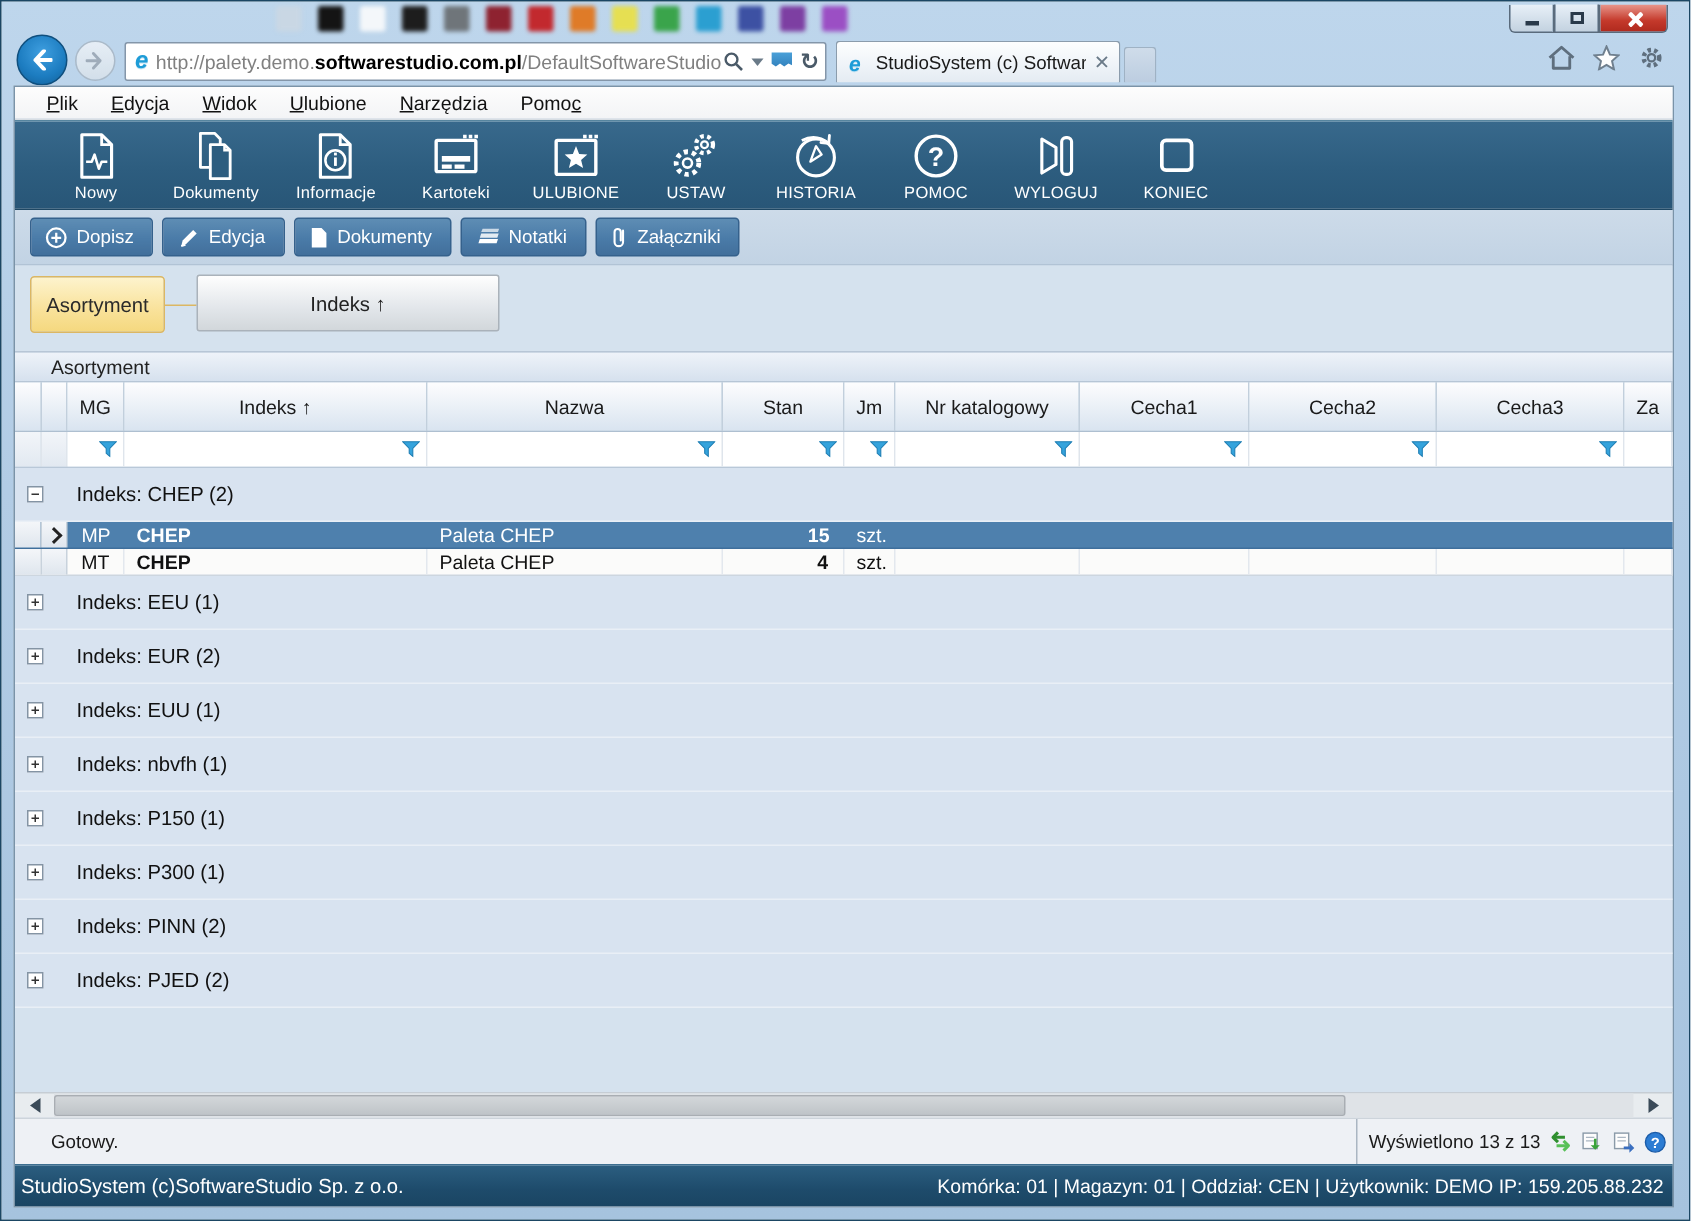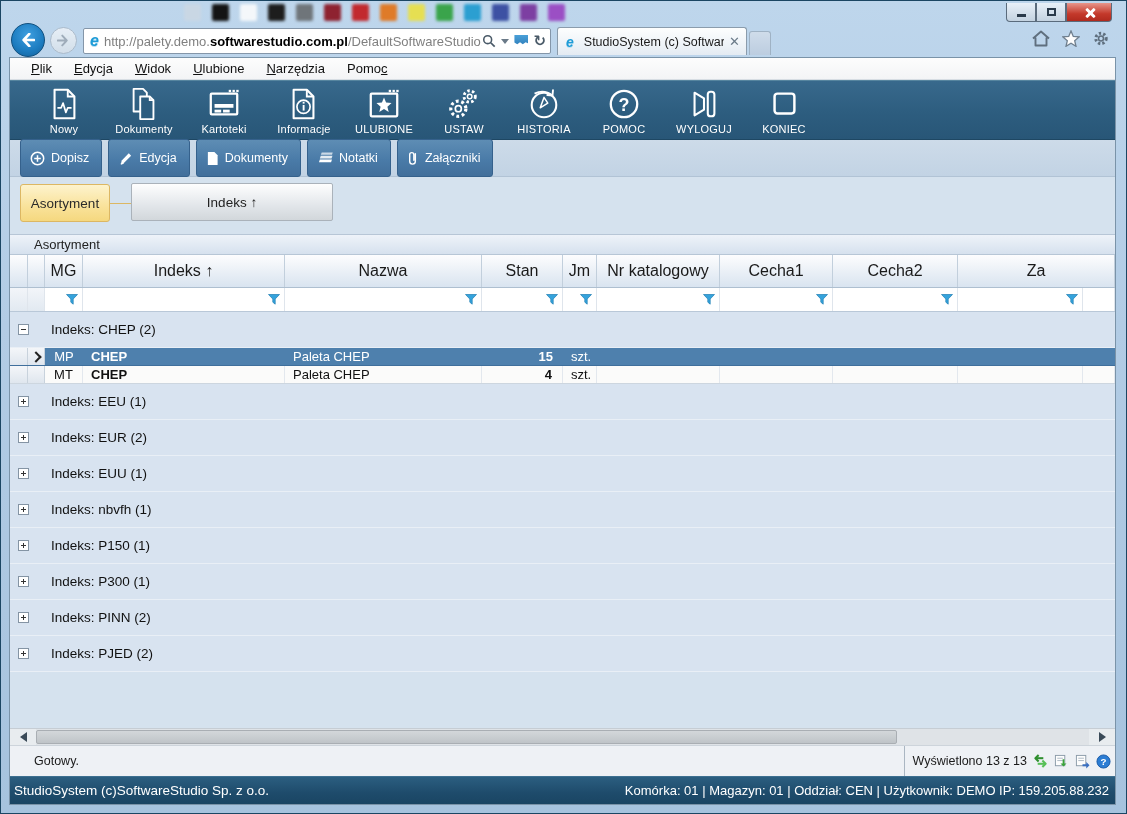--- a/index.html
+++ b/index.html
@@ -70,21 +70,21 @@
   
   .maintoolbar { height:60px; background:linear-gradient(180deg,#38698c,#2d5d7f 55%,#285677);
     border-top:1px solid #56859f; border-bottom:1px solid #1e4763; display:flex; align-items:flex-start; padding:4px 0 0 14px; gap:0; }
   .tool-item { width:80px; height:53px; display:flex; flex-direction:column; align-items:center; justify-content:space-between; padding:2px 0 3px; }
   .tool-item svg { display:block; }
   .tool-label { color:#fff; font-size:11px; letter-spacing:.2px; white-space:nowrap; }
 
   
   .actionbar { height:37px; background:linear-gradient(180deg,#cddbe9,#c2d3e4); display:flex; align-items:center;
     padding-left:10px; gap:6px; border-bottom:1px solid #b1c3d5; }
-  .action-btn { height:38px; background:linear-gradient(180deg,#5e8db4,#4a7ba8 55%,#426f9b);
+  .action-btn { height:26px; background:linear-gradient(180deg,#5e8db4,#4a7ba8 55%,#426f9b);
     border:1px solid #35618c; border-radius:3px; color:#fff; font-size:12.5px; display:flex; align-items:center;
     gap:6px; padding:0 12px 0 9px; }
 
   
   .groupstrip { height:57px; position:relative; background:#d5e2ee; }
   .chip-group { position:absolute; left:10px; top:7px; width:90px; height:38px;
     background:linear-gradient(180deg,#fdf3cd,#f9e29a 60%,#f5d87f); border:1px solid #dcb763; border-radius:3px;
     display:flex; align-items:center; justify-content:center; font-size:13.5px; color:#2a2a2a; }
   .chip-connector { position:absolute; left:100px; top:26px; width:21px; height:1px; background:#dcb763; }
   .chip-sort { position:absolute; left:121px; top:6px; width:202px; height:38px;
@@ -93,21 +93,21 @@
 
   
   .grid-titlebar { height:21px; background:linear-gradient(180deg,#eef3f9,#d6e1ee); border:1px solid #b7c6d6;
     border-left:none; border-right:none; display:flex; align-items:center; padding-left:24px; font-size:13px; color:#222; }
   .gridrow { display:flex; }
   .c0{width:18px;} .c1{width:17px;} .c2{width:38px;} .c3{width:202px;} .c4{width:197px;text-align:center;}
   .c5{width:81px;} .c6{width:34px;} .c7{width:123px;} .c8{width:113px;} .c9{width:125px;}
   .c10{width:125px;} .c11{flex:1;}
   .headerrow { height:33px; border-bottom:1px solid #aebfd0; }
   .hcell { background:linear-gradient(180deg,#fdfdfe,#e9eff6 55%,#d9e4f0); border-right:1px solid #c2cfdc;
-    display:flex; align-items:center; justify-content:center; font-size:16px; color:#1a1a1a; }
+    display:flex; align-items:center; justify-content:center; font-size:13px; color:#1a1a1a; }
   .filterrow { height:24px; border-bottom:1px solid #b9c8d8; }
   .fcell { background:#fff; border-right:1px solid #dfe5ec; display:flex; align-items:center; justify-content:flex-end; padding-right:4px; }
   .fcell.blank { background:linear-gradient(180deg,#f2f5f9,#e2e9f1); }
   .funnel { width:12px; height:11px; }
 
   .grouprow { height:36px; background:#d8e3f0; border-bottom:1px solid #e9eff6; display:flex; align-items:center;
     padding-left:8px; gap:22px; font-size:13.5px; color:#111; }
   .expander { width:11px; height:11px; background:#fff; border:1px solid #8494a4; position:relative; flex:none; }
   .expander::before { content:""; position:absolute; left:2px; top:4px; width:5px; height:1px; background:#333; }
   .expander.plus::after { content:""; position:absolute; left:4px; top:2px; width:1px; height:5px; background:#333; }
@@ -251,40 +251,40 @@
       </div>
       <div class="tool-item">
         <svg width="34" height="34" viewBox="0 0 36 36">
             <path d="M7 2 H17 L21 6 V26 H7 Z" stroke="#fff" stroke-width="2" fill="none" stroke-linejoin="round"></path>
             <path d="M14 10 H24 L28 14 V34 H14 Z" stroke="#fff" stroke-width="2" fill="#2d5d7f" stroke-linejoin="round"></path>
             <path d="M24 10 V14 H28" stroke="#fff" stroke-width="1.8" fill="none"></path>
           </svg>
         <span class="tool-label">Dokumenty</span>
       </div>
       <div class="tool-item">
+        <svg width="30" height="34" viewBox="0 0 30 36">
+            <path d="M4 3 H18 L25 10 V33 H4 Z" stroke="#fff" stroke-width="2.2" fill="none" stroke-linejoin="round"></path>
+            <path d="M18 3 V10 H25" stroke="#fff" stroke-width="2" fill="none"></path>
+            <circle cx="14.5" cy="21" r="7" stroke="#fff" stroke-width="1.8" fill="none"></circle>
+            <rect x="13.6" y="19" width="2" height="6" fill="#fff"></rect>
+            <rect x="13.6" y="15.6" width="2" height="2" fill="#fff"></rect>
+          </svg>
+        <span class="tool-label">Informacje</span>
+      </div>
+      <div class="tool-item">
         <svg width="36" height="34" viewBox="0 0 38 36">
             <rect x="5" y="7" width="28" height="22" rx="1" stroke="#fff" stroke-width="2.4" fill="none"></rect>
             <rect x="24" y="3" width="2.5" height="2.5" fill="#fff"></rect>
             <rect x="28" y="3" width="2.5" height="2.5" fill="#fff"></rect>
             <rect x="32" y="3" width="2.5" height="2.5" fill="#fff"></rect>
             <rect x="9" y="18" width="20" height="4" fill="#fff"></rect>
             <rect x="9" y="24" width="7" height="3" fill="#fff"></rect>
             <rect x="18" y="24" width="7" height="3" fill="#fff"></rect>
           </svg>
         <span class="tool-label">Kartoteki</span>
-      </div>
-      <div class="tool-item">
-        <svg width="30" height="34" viewBox="0 0 30 36">
-            <path d="M4 3 H18 L25 10 V33 H4 Z" stroke="#fff" stroke-width="2.2" fill="none" stroke-linejoin="round"></path>
-            <path d="M18 3 V10 H25" stroke="#fff" stroke-width="2" fill="none"></path>
-            <circle cx="14.5" cy="21" r="7" stroke="#fff" stroke-width="1.8" fill="none"></circle>
-            <rect x="13.6" y="19" width="2" height="6" fill="#fff"></rect>
-            <rect x="13.6" y="15.6" width="2" height="2" fill="#fff"></rect>
-          </svg>
-        <span class="tool-label">Informacje</span>
       </div>
       <div class="tool-item">
         <svg width="36" height="34" viewBox="0 0 38 36">
             <rect x="5" y="7" width="28" height="24" rx="1" stroke="#fff" stroke-width="2.4" fill="none"></rect>
             <rect x="24" y="3" width="2.5" height="2.5" fill="#fff"></rect>
             <rect x="28" y="3" width="2.5" height="2.5" fill="#fff"></rect>
             <rect x="32" y="3" width="2.5" height="2.5" fill="#fff"></rect>
             <path d="M19 11 L21.2 16.5 L27 17 L22.6 20.8 L24 26.5 L19 23.4 L14 26.5 L15.4 20.8 L11 17 L16.8 16.5 Z" fill="#fff"></path>
           </svg>
         <span class="tool-label">ULUBIONE</span>
@@ -380,20 +380,21 @@
       <div class="hcell c0"></div>
       <div class="hcell c1"></div>
       <div class="hcell c2">MG</div>
       <div class="hcell c3">Indeks ↑</div>
       <div class="hcell c4">Nazwa</div>
       <div class="hcell c5">Stan</div>
       <div class="hcell c6">Jm</div>
       <div class="hcell c7">Nr katalogowy</div>
       <div class="hcell c8">Cecha1</div>
       <div class="hcell c9">Cecha2</div>
+      <div class="hcell c10">Cecha3</div>
       <div class="hcell c11">Za</div>
     </div>
 
     <div class="gridrow filterrow">
       <div class="fcell blank c0"></div>
       <div class="fcell blank c1"></div>
       <div class="fcell c2">
           <svg class="funnel" viewBox="0 0 12 11">
             <path d="M0.5 0.5 H11.5 L7.2 5 V10.2 L4.8 8.2 V5 Z" fill="#35a3dc" stroke="#1c7db3" stroke-width="0.7"></path>
           </svg>

